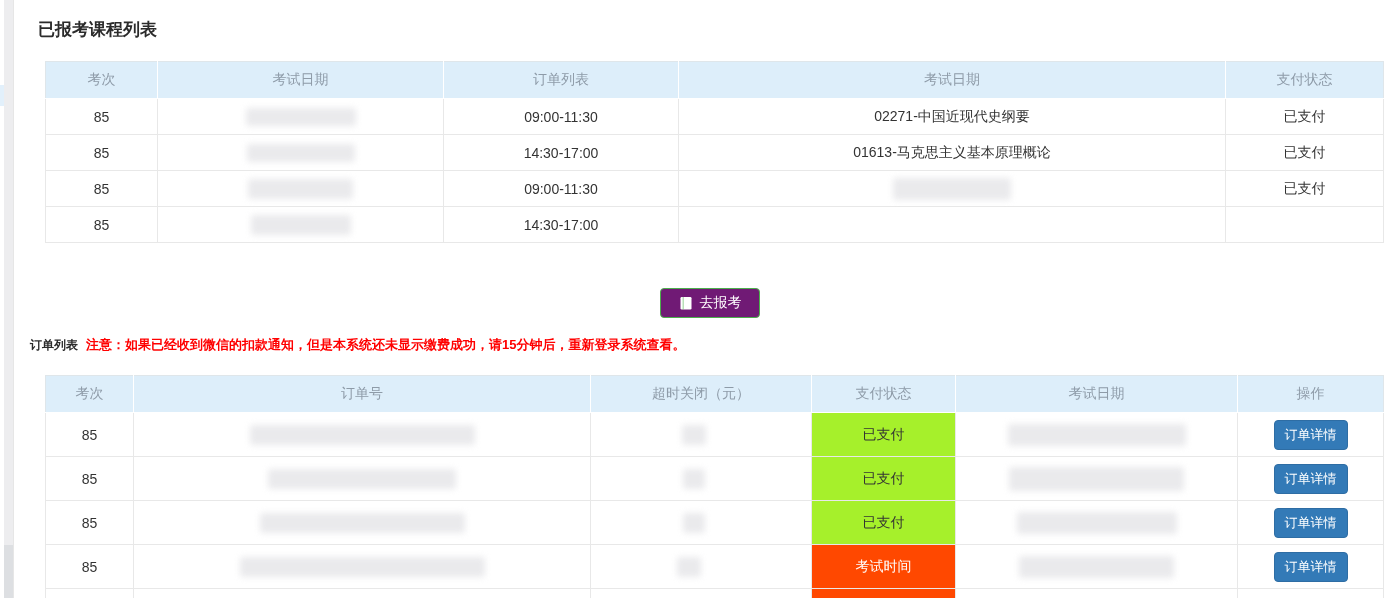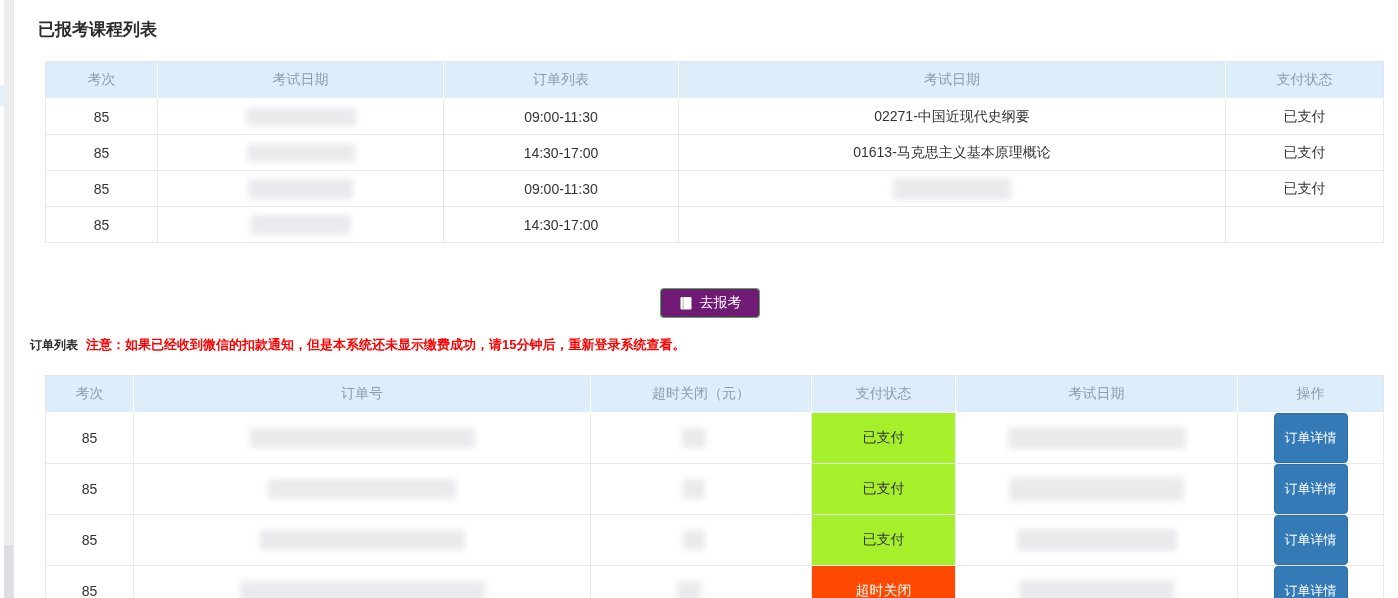--- a/index.html
+++ b/index.html
@@ -73,21 +73,21 @@
     color: #ffffff; font-size: 14px;
     display: flex; align-items: center; justify-content: center; gap: 7px;
     cursor: pointer;
   }
   .register-btn svg { display: block; }
 
   .detail-btn {
     display: inline-block;
     background: #337ab7; border: 1px solid #2e6da4; border-radius: 4px;
     color: #ffffff; font-size: 13px;
-    padding: 15px 10px;
+    padding: 5px 10px;
     cursor: pointer;
     font-family: inherit;
   }
 </style>
 </head>
 <body>
 
 <div class="left-gutter"></div>
 <div class="left-gutter-dark"></div>
 <div class="left-blue-notch"></div>
@@ -200,21 +200,21 @@
       <td><span class="redact" style="width:205px;height:20px"></span></td>
       <td><span class="redact" style="width:22px;height:20px;margin-right:14px"></span></td>
       <td class="status-paid">已支付</td>
       <td><span class="redact" style="width:160px;height:22px"></span></td>
       <td><button class="detail-btn">订单详情</button></td>
     </tr>
     <tr>
       <td>85</td>
       <td><span class="redact" style="width:245px;height:20px"></span></td>
       <td><span class="redact" style="width:24px;height:20px;margin-right:24px"></span></td>
-      <td class="status-closed">超时关闭</td>
+      <td class="status-closed">考试时间</td>
       <td><span class="redact" style="width:155px;height:22px"></span></td>
       <td><button class="detail-btn">订单详情</button></td>
     </tr>
     <tr>
       <td></td>
       <td></td>
       <td></td>
       <td class="status-closed"></td>
       <td></td>
       <td></td>

